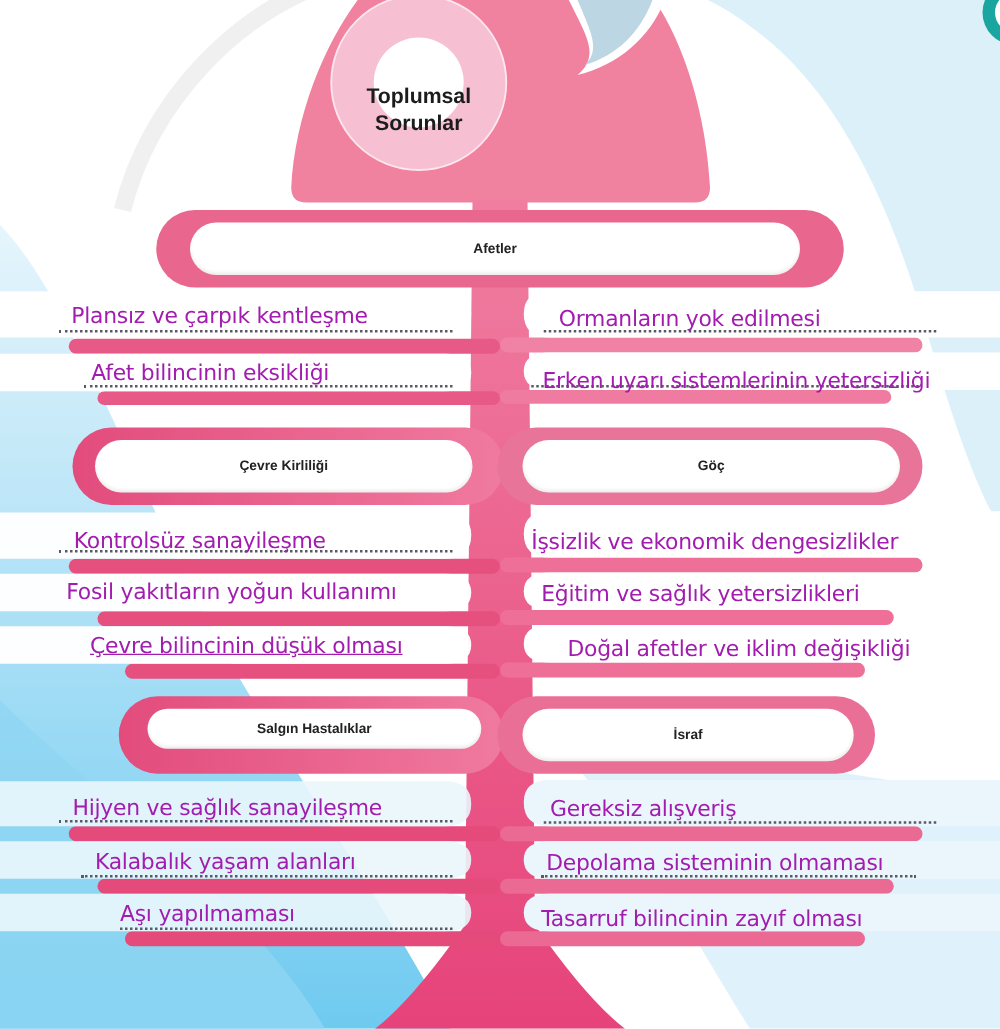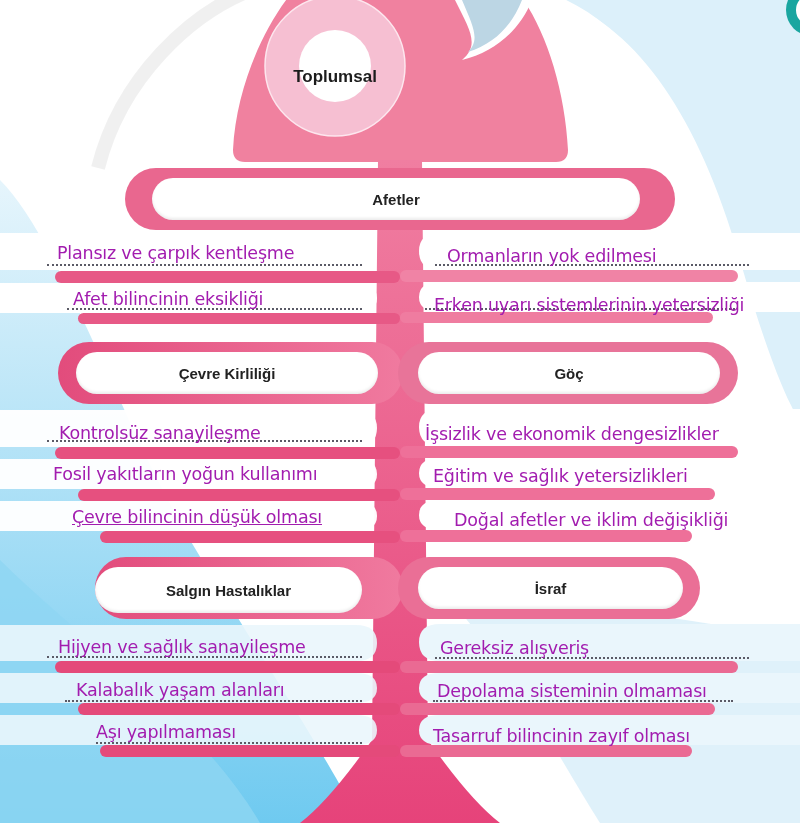--- a/index.html
+++ b/index.html
@@ -9,21 +9,21 @@
       font-family: "Liberation Sans", sans-serif;
     }
     .bg-svg { position: absolute; left: 0; top: 0; width: 800px; height: 823px; }
     .head-title {
       position: absolute; left: 270px; top: 42px; width: 130px;
       text-align: center; font-weight: bold; font-size: 17px; line-height: 22px; color: #1c1c1c; margin-top: 24px;
     }
     .pill {
       position: absolute; background: #ffffff; border-radius: 24px;
       display: flex; align-items: center; justify-content: center;
-      font-weight: bold; font-size: 15px; color: #222;
+      font-weight: bold; font-size: 11px; color: #222;
       box-shadow: inset 0 -2px 3px rgba(0,0,0,0.08);
     }
     .item {
       position: absolute; font-family: "DejaVu Sans", sans-serif;
       font-size: 17.5px; color: #a21caf; white-space: nowrap; line-height: 22px;
       letter-spacing: -0.2px;
     }
     .dots {
       position: absolute; height: 0; border-bottom: 2px dotted #5a5a66;
     }
@@ -117,26 +117,27 @@
   <path d="M800 409 L 440 409 Q 419 409, 419 427 Q 419 446, 440 446 L 800 446 Z" fill="#ffffff"></path>
   <path d="M800 458 L 440 458 Q 419 458, 419 473 Q 419 488, 440 488 L 800 488 Z" fill="#ffffff"></path>
   <path d="M800 500 L 440 500 Q 419 500, 419 515 Q 419 530, 440 530 L 800 530 Z" fill="#ffffff"></path>
   <path d="M800 624 L 440 624 Q 419 624, 419 642 Q 419 661, 440 661 L 800 661 Z" fill="#eaf6fc"></path>
   <path d="M800 673 L 440 673 Q 419 673, 419 688 Q 419 703, 440 703 L 800 703 Z" fill="#eaf6fc"></path>
   <path d="M800 715 L 440 715 Q 419 715, 419 730 Q 419 745, 440 745 L 800 745 Z" fill="#eaf6fc"></path>
 </svg>
 
 <div class="head-title">
   <div>Toplumsal</div>
+  <div>Sorunlar</div>
 </div>
 
 <div class="pill" style="left:152px; top:178px; width:488px; height:42px;">Afetler</div>
 <div class="pill" style="left:76px; top:352px; width:302px; height:42px;">Çevre Kirliliği</div>
 <div class="pill" style="left:418px; top:352px; width:302px; height:42px;">Göç</div>
-<div class="pill" style="left:95px; top:567px; width:267px; height:46px;">Salgın Hastalıklar</div>
+<div class="pill" style="left:118px; top:567px; width:267px; height:32px;">Salgın Hastalıklar</div>
 <div class="pill" style="left:418px; top:567px; width:265px; height:42px;">İsraf</div>
 
 <div class="dots" style="left:47px; top:264px; width:315px;"></div>
 <div class="item" style="left:57px; top:242px;">Plansız ve çarpık kentleşme</div>
 <div class="dots" style="left:67px; top:308px; width:295px;"></div>
 <div class="item" style="left:73px; top:288px;">Afet bilincinin eksikliği</div>
 
 <div class="dots" style="left:435px; top:264px; width:314px;"></div>
 <div class="item" style="left:447px; top:245px;">Ormanların yok edilmesi</div>
 <div class="dots" style="left:425px; top:308px; width:310px;"></div>

